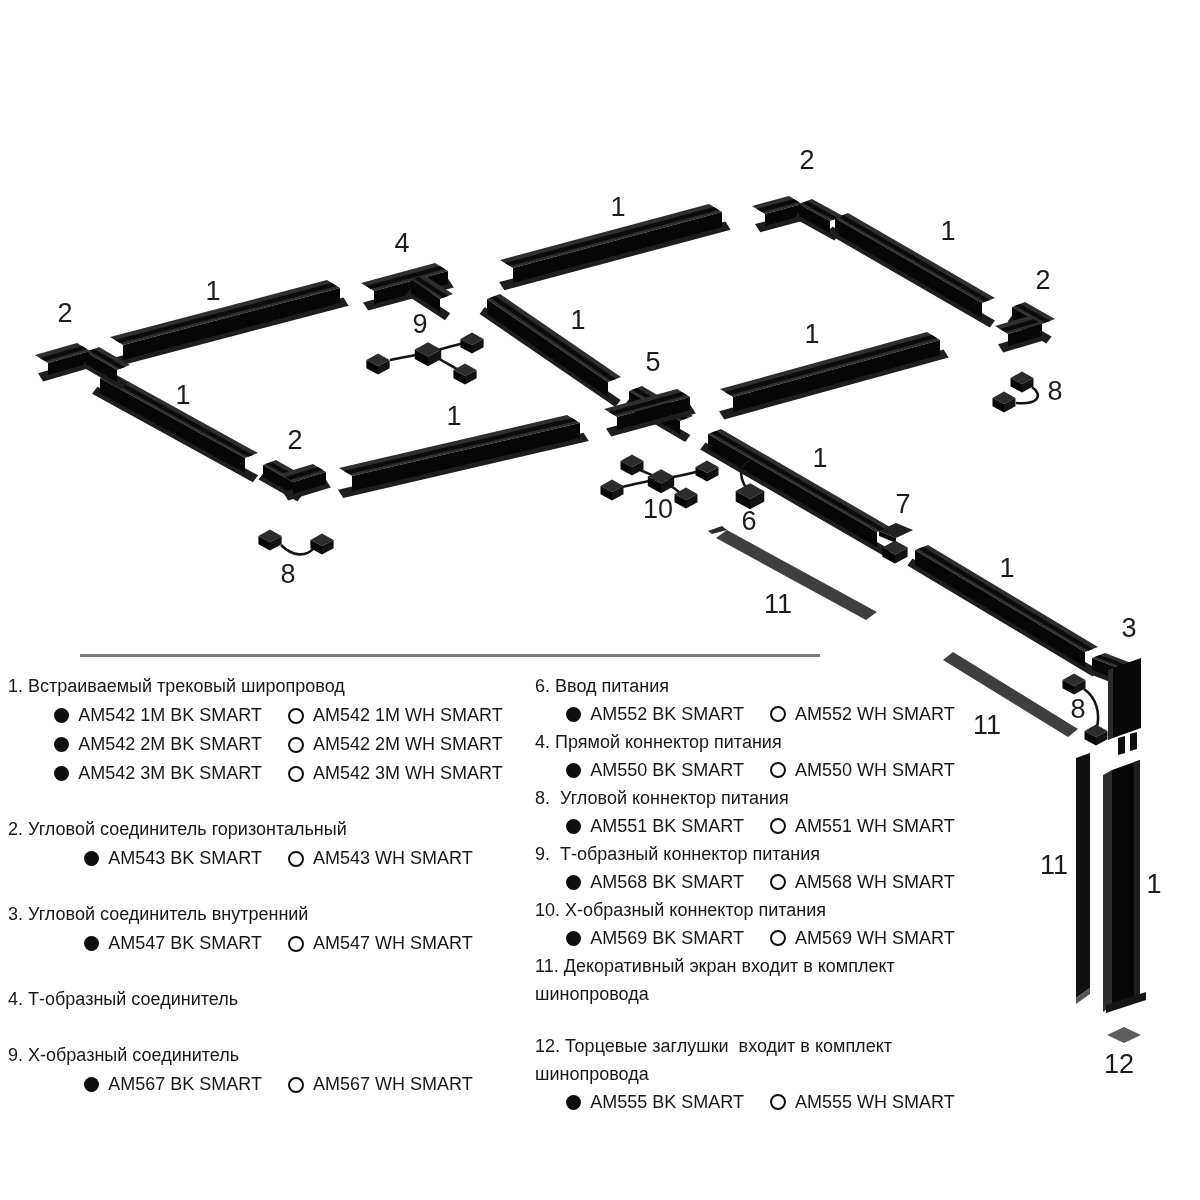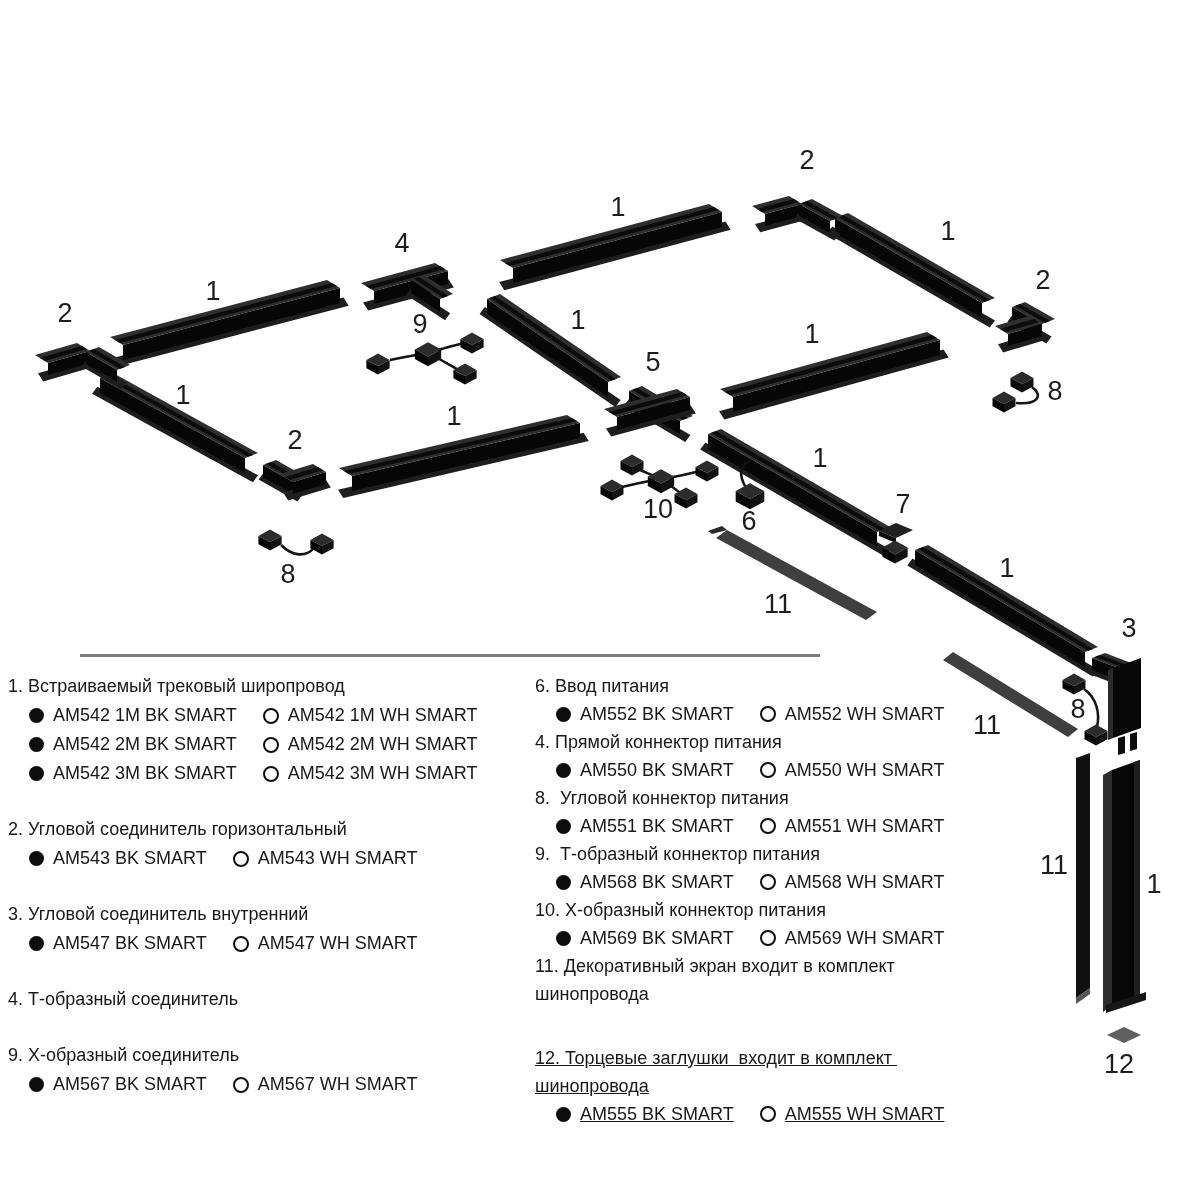--- a/index.html
+++ b/index.html
@@ -9,21 +9,21 @@
   .title .t1{font-size:33px;color:#111;}
   .title .t2{font-size:45px;color:#111;margin-left:14px;letter-spacing:1px;}
   #diagram-svg{position:absolute;left:0;top:0;}
   .divider{position:absolute;left:80px;top:654px;width:740px;height:3px;background:#7d7d7d;}
   .legend-col{position:absolute;top:672px;font-size:18px;line-height:29px;color:#181818;}
   #legend-left{left:8px;width:520px;}
   #legend-right{left:535px;width:430px;line-height:28px;}
   .lg-item{margin:0;}
   #legend-left .lg-item{margin-bottom:27px;}
   .lg-title{white-space:pre-wrap;}
-  .prod-row{display:flex;align-items:center;white-space:nowrap;}
+  .prod-row{display:flex;align-items:center;white-space:nowrap;justify-content:center;}
   .dot{flex:none;width:15px;height:15px;border-radius:50%;background:#0e0e0e;margin:0 9px 0 21px;}
   .ring{flex:none;width:12px;height:12px;border-radius:50%;background:#fff;border:2px solid #0e0e0e;
         margin:0 9px 0 26px;}
 </style>
 </head>
 <body>
 
 <div class="canvas">
 
 
@@ -321,21 +321,21 @@
         <div class="prod-row">
           <span class="dot"></span>
           <span>AM569 BK SMART</span>
           <span class="ring"></span>
           <span>AM569 WH SMART</span>
         </div>
       </div>
       <div class="lg-item">
         <div class="lg-title">11. Декоративный экран входит в комплект шинопровода</div>
       </div>
-      <div class="lg-item" style="margin-top: 36px; text-decoration: underline;">
+      <div class="lg-item" style="margin-top: 24px;">
         <div class="lg-title">12. Торцевые заглушки  входит в комплект шинопровода</div>
         <div class="prod-row">
           <span class="dot"></span>
           <span>AM555 BK SMART</span>
           <span class="ring"></span>
           <span>AM555 WH SMART</span>
         </div>
       </div>
     </div>
 </div>

